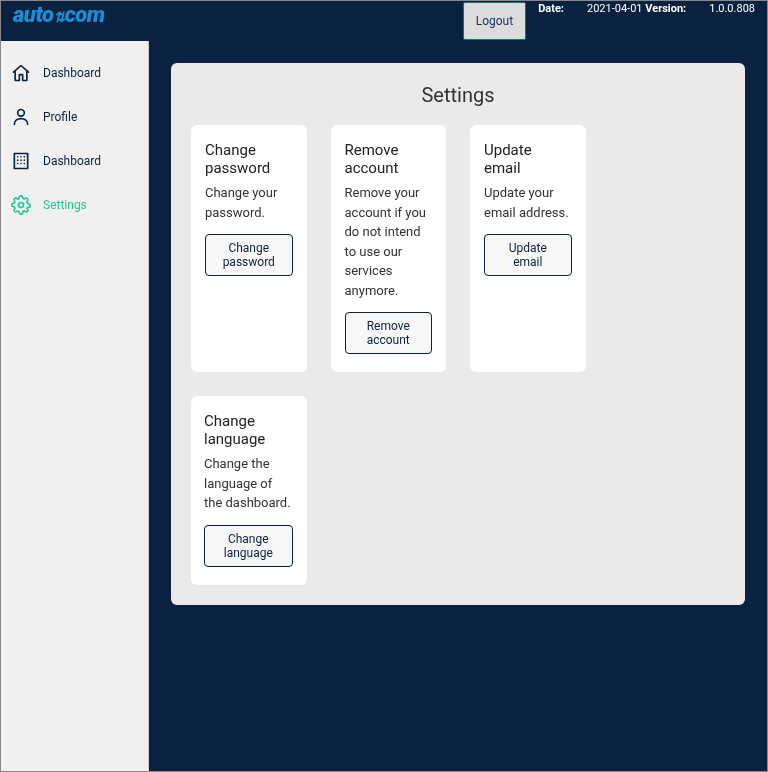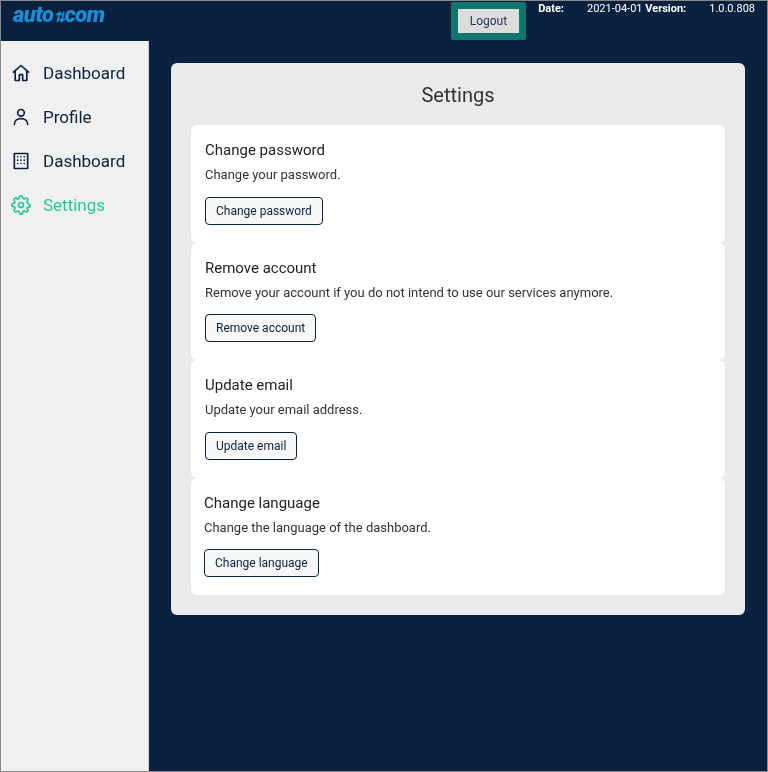--- a/index.html
+++ b/index.html
@@ -26,21 +26,21 @@
       font-weight: 900;
       color: #1a8fd8;
       letter-spacing: -0.5px;
       font-style: italic;
     }
     .header-spacer {
       flex: 1;
     }
     .logout-btn {
       background: #dcdcdc;
-      border: 7px solid #0f766e;
+      border: 1px solid #0f766e;
       color: #22365c;
       padding: 5px 12px;
       font-size: 12px;
       border-radius: 2px;
       cursor: pointer;
       margin-right: 12px;
     }
     .header-info {
       font-size: 11px;
       color: #fff;
@@ -62,21 +62,21 @@
       background: #f0f0f0;
       border-right: 1px solid #ccc;
       padding-top: 10px;
     }
     .nav-item {
       display: flex;
       align-items: center;
       padding: 10px 8px;
       cursor: pointer;
       color: #0a2240;
-      font-size: 17px;
+      font-size: 12px;
       gap: 10px;
     }
     .nav-item .icon {
       width: 24px;
       height: 24px;
       display: flex;
       align-items: center;
       justify-content: center;
       flex-shrink: 0;
     }
@@ -106,22 +106,22 @@
     }
     .panel-title {
       text-align: center;
       font-size: 20px;
       color: #333;
       font-weight: 400;
       margin-bottom: 18px;
     }
     .card-grid {
       display: grid;
-      grid-template-columns: repeat(1, 1fr);
-      gap: 0;
+      grid-template-columns: repeat(4, 1fr);
+      gap: 24px;
     }
     .card {
       background: #fff;
       border-radius: 6px;
       padding: 16px 14px 18px 14px;
     }
     .card-title {
       font-size: 15px;
       color: #222;
       font-weight: 400;

